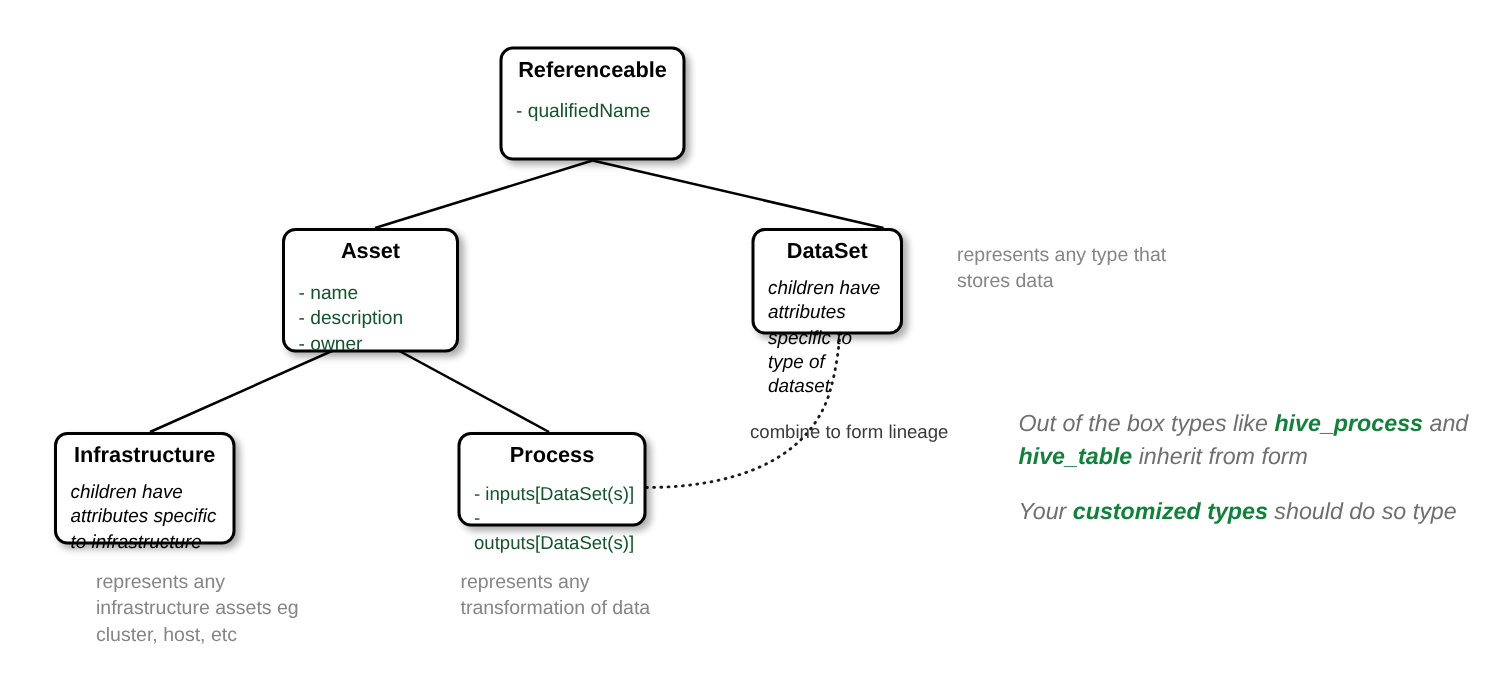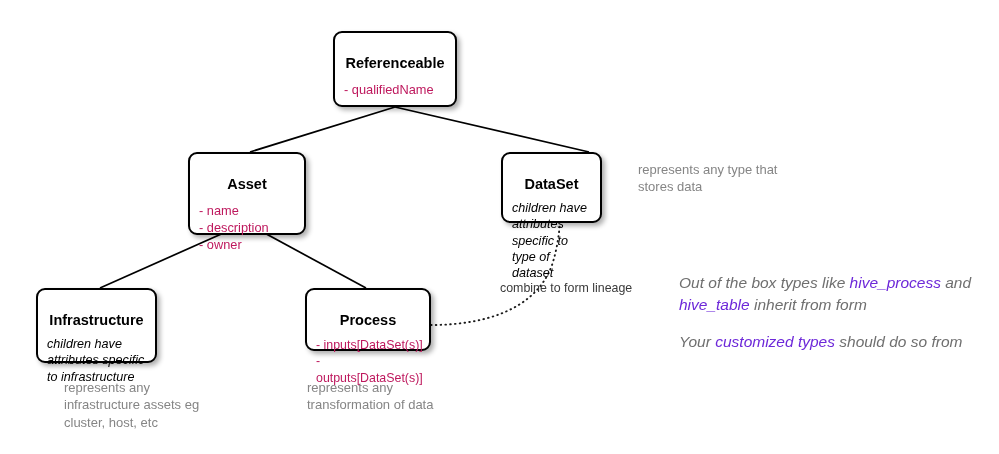--- a/index.html
+++ b/index.html
@@ -34,25 +34,25 @@
     border-radius: 9px;
     box-shadow: 3px 3px 5px rgba(0,0,0,0.32);
     z-index: 3;
   }
   .node-title {
     text-align: center;
     font-weight: bold;
     font-size: 14.5px;
     color: #000000;
     line-height: 1.1;
-    padding-top: 23px;
+    padding-top: 7px;
   }
   .node-attrs {
     font-size: 12.8px;
-    color: #be185d;
+    color: #14532d;
     line-height: 1.33;
     padding: 9px 0 0 9px;
     white-space: pre-line;
   }
   .node-desc {
     font-size: 12.6px;
     font-style: italic;
     color: #000000;
     line-height: 1.30;
     padding: 7px 8px 0 9px;
@@ -91,21 +91,21 @@
 
   .note {
     position: absolute;
     font-size: 15.5px;
     font-style: italic;
     color: #6f6f6f;
     line-height: 1.40;
     width: 312px;
     z-index: 2;
   }
-  .note b { font-weight: normal; font-style: italic; color: #6d28d9; }
+  .note b { font-weight: bold; font-style: italic; color: #15803d; }
   #note-otb       { left: 679px; top: 272px; }
   #note-custom    { left: 679px; top: 331px; }
 </style>
 </head>
 <body>
 
 <div id="canvas">
 
   <svg id="edges" viewBox="0 0 999 454" xmlns="http://www.w3.org/2000/svg">
 
@@ -152,16 +152,16 @@
   <div class="caption" id="caption-infrastructure">represents any infrastructure assets eg cluster, host, etc</div>
   <div class="caption" id="caption-process">represents any transformation of data</div>
 
   <div class="edge-label" id="label-lineage">combine to form lineage</div>
 
   <div class="note" id="note-otb">
     <span>Out of the box types like </span><b>hive_process</b><span> and </span><b>hive_table</b><span> inherit from form</span>
   </div>
 
   <div class="note" id="note-custom">
-    <span>Your </span><b>customized types</b><span> should do so from</span>
+    <span>Your </span><b>customized types</b><span> should do so type</span>
   </div>
 
 </div>
 
 </body></html>

